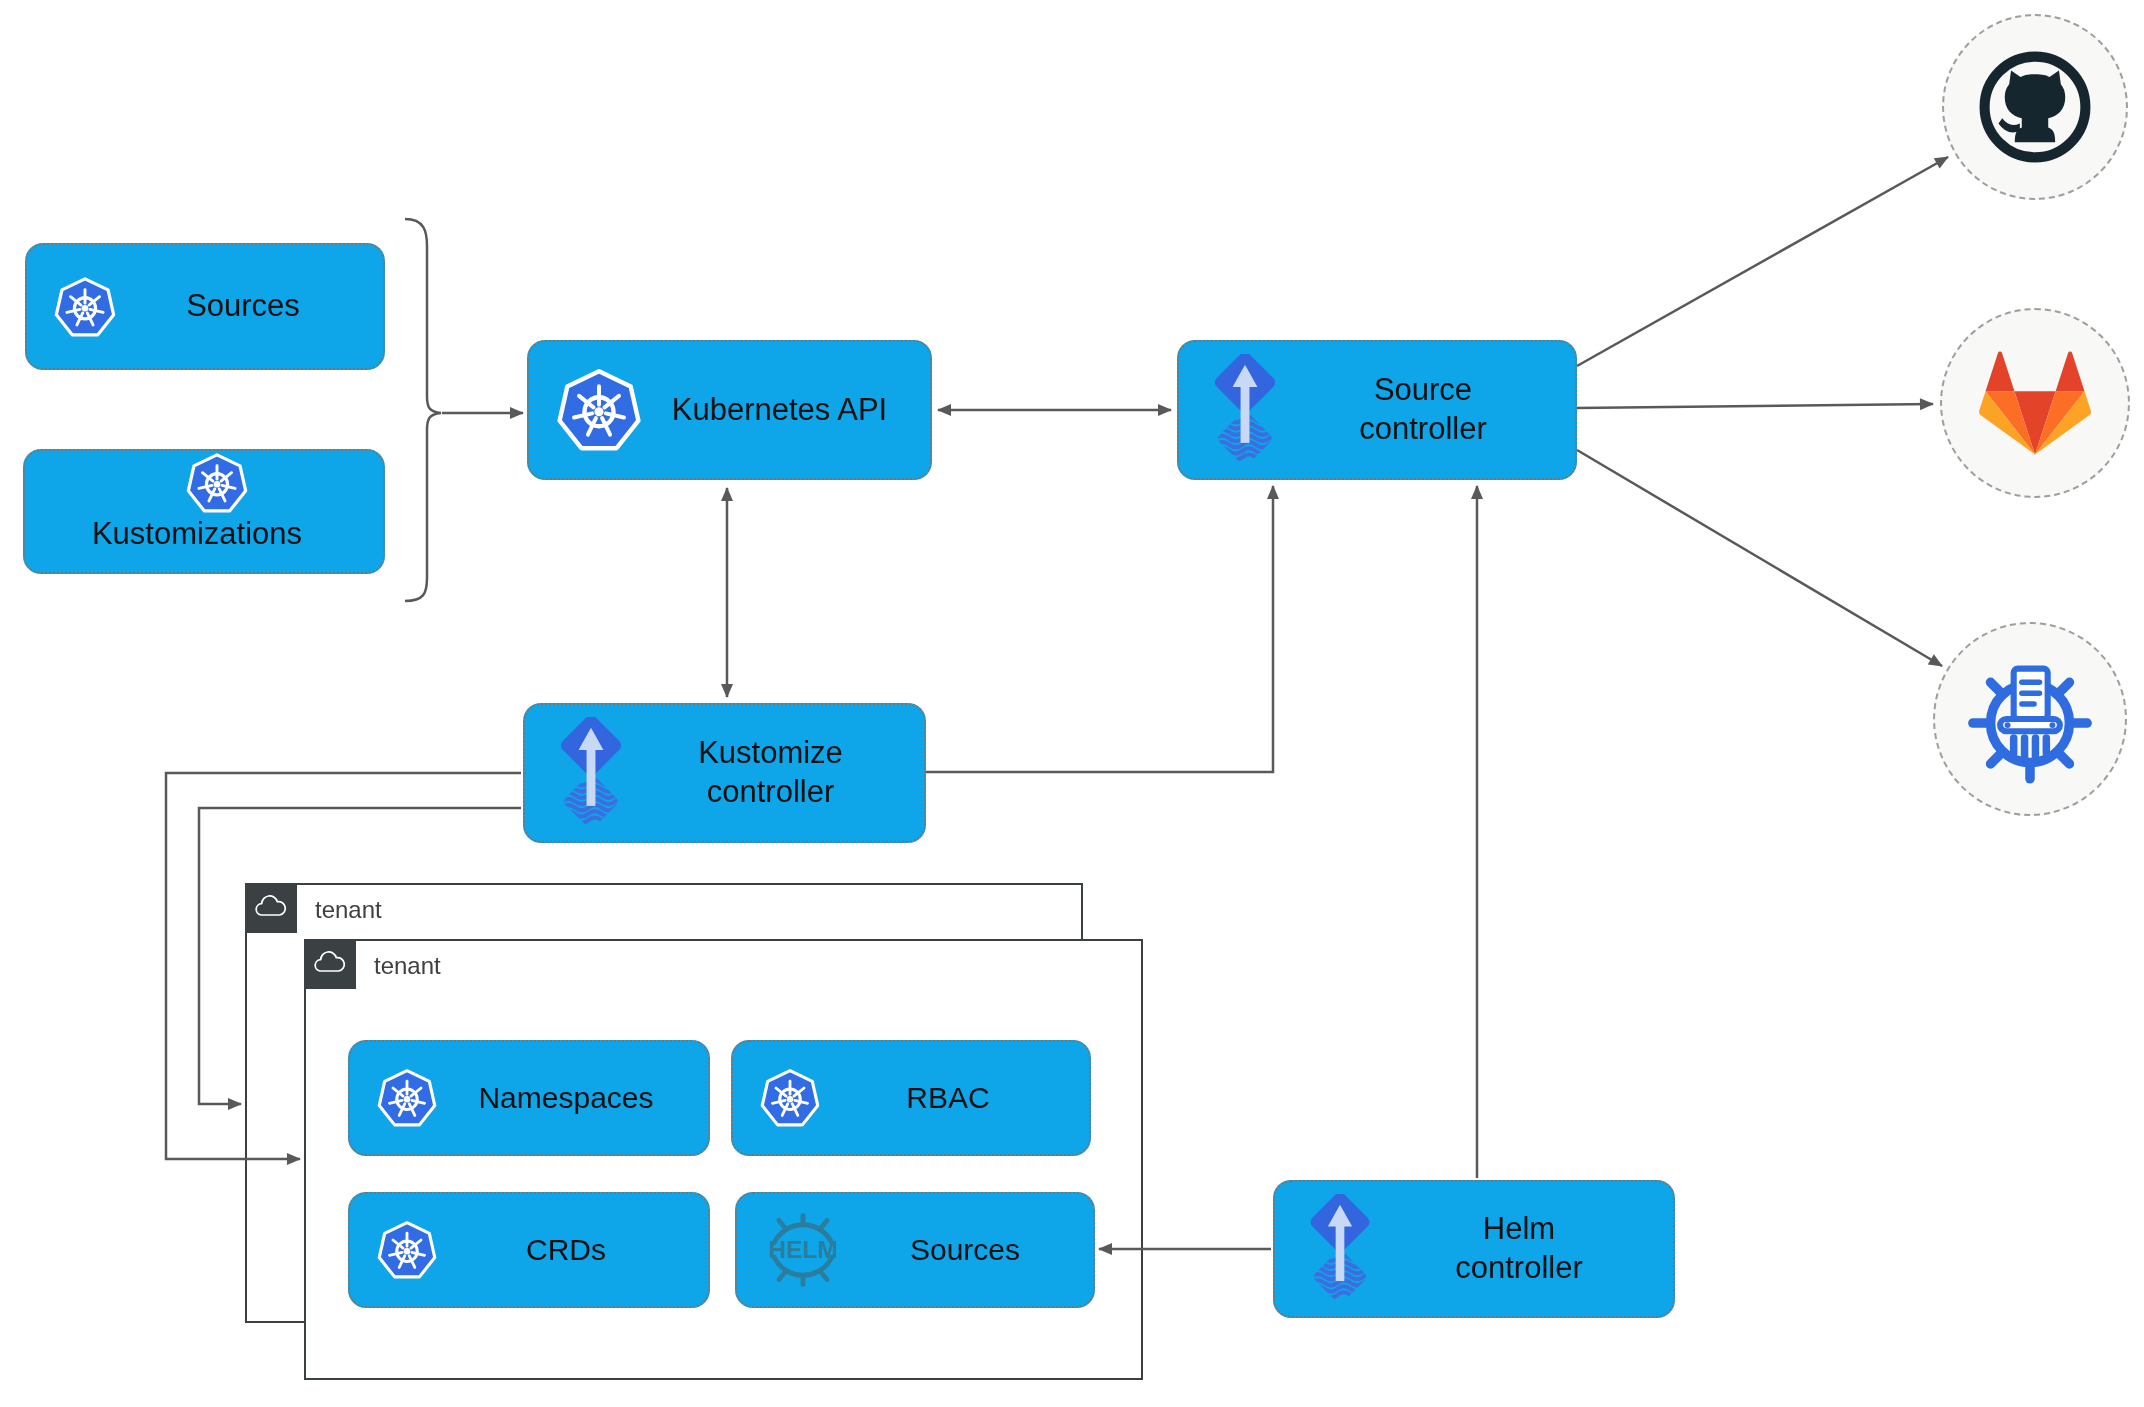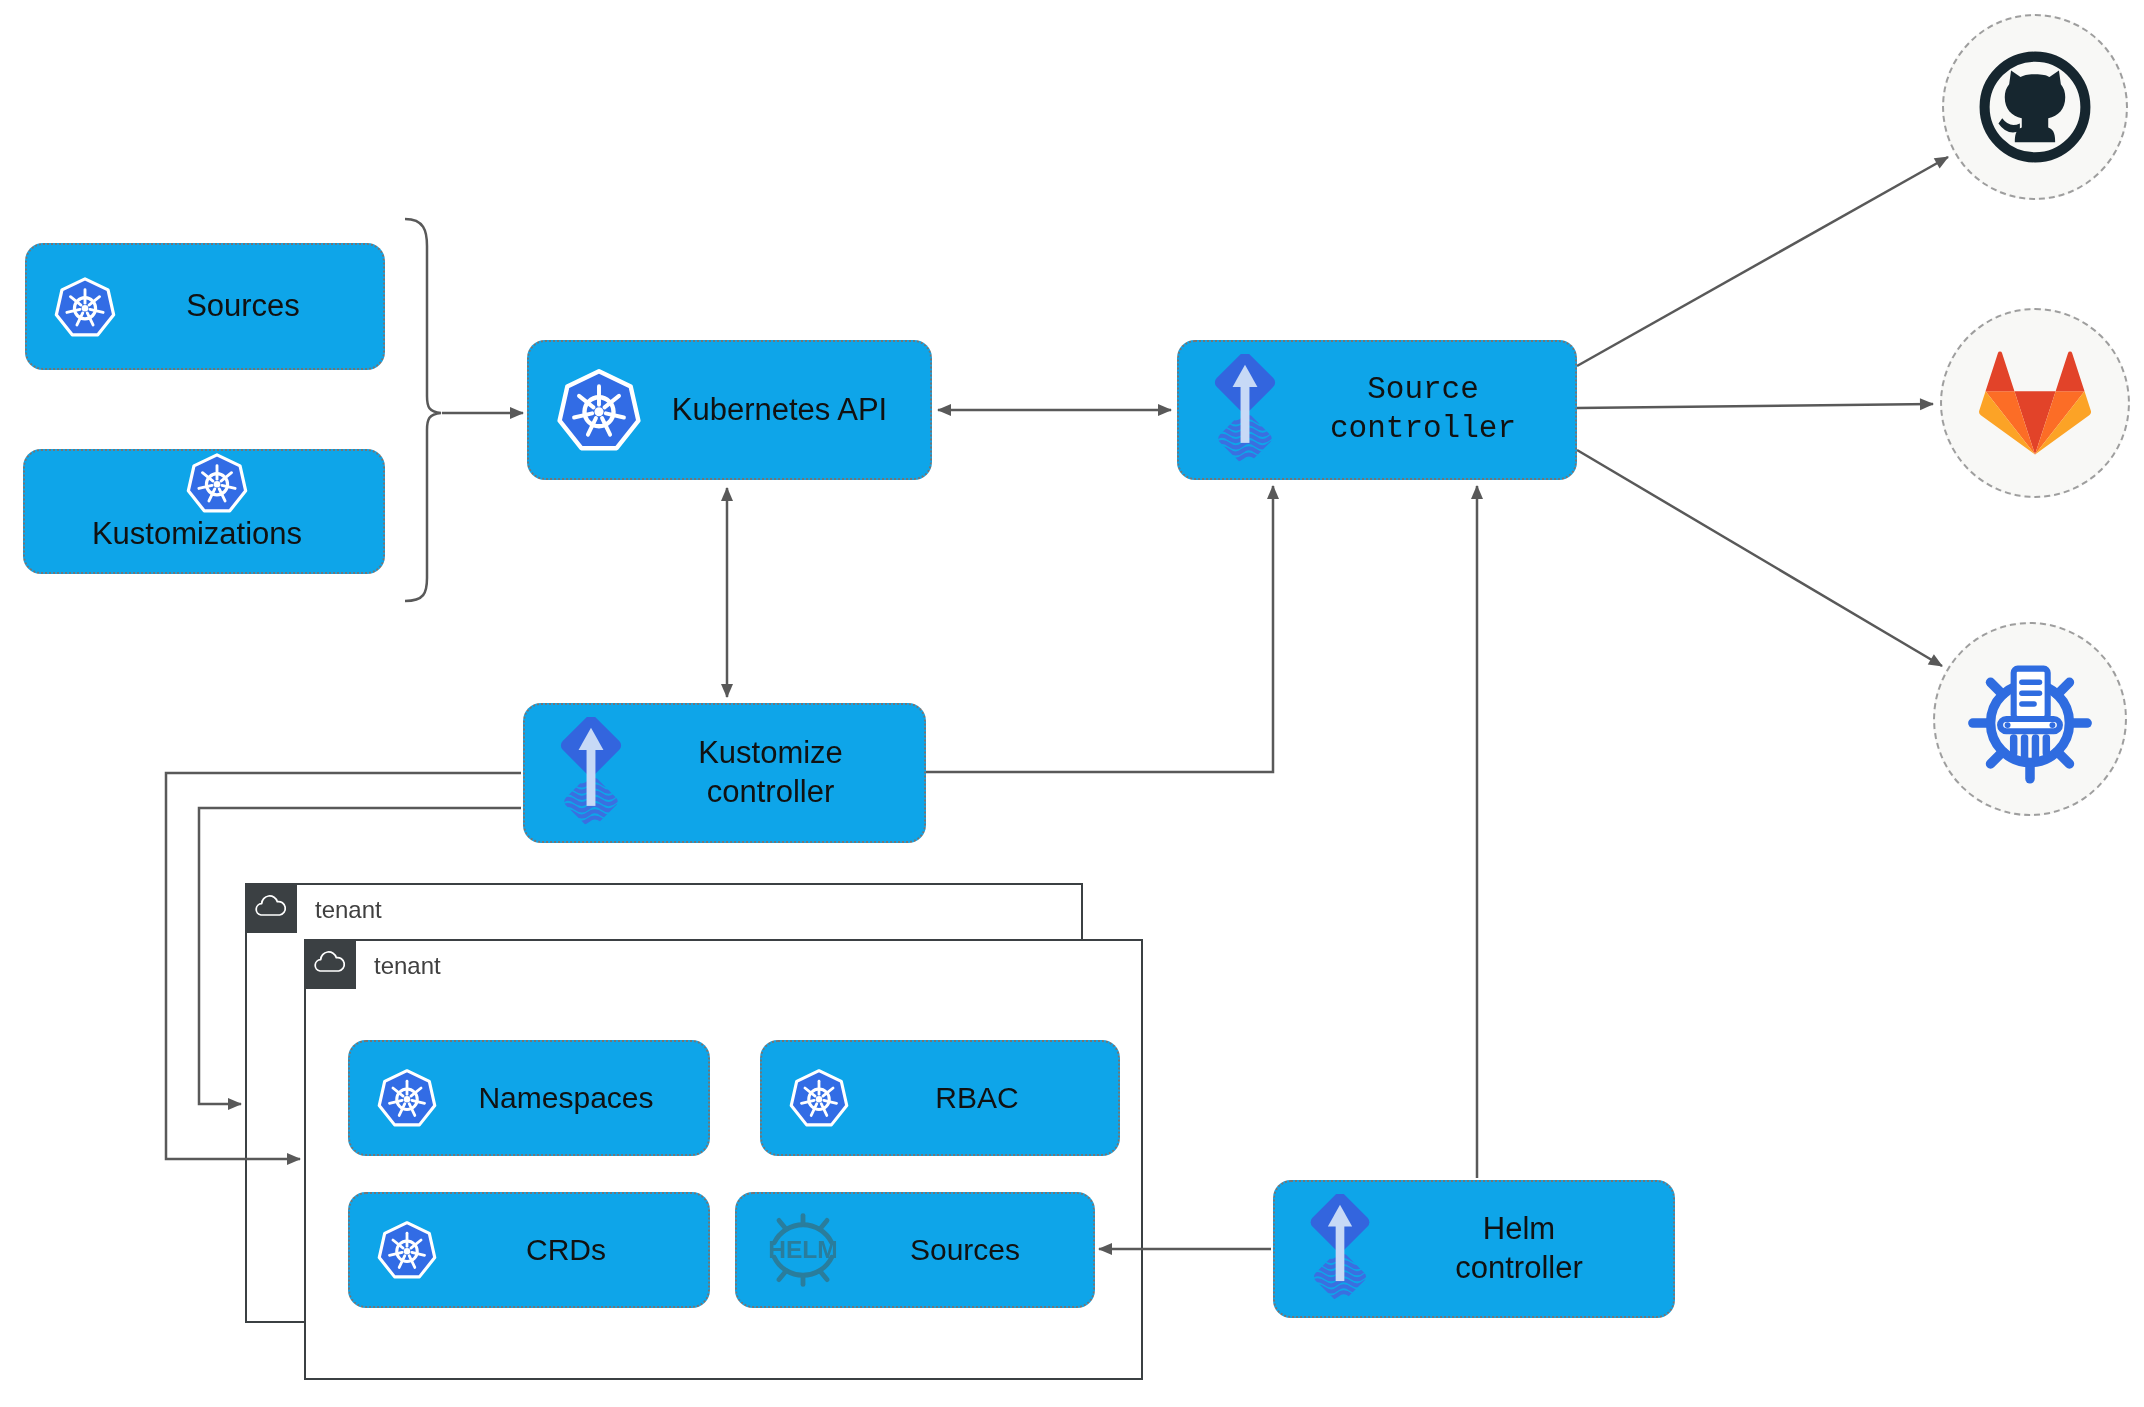--- a/index.html
+++ b/index.html
@@ -197,21 +197,21 @@
     <div class="node-label">Kustomizations</div>
   </div>
 
   <div class="node" style="left:527px;top:340px;width:405px;height:140px;">
     <svg class="node-icon" width="88" height="88">
         <use href="#k8s"></use>
       </svg>
     <div class="node-label">Kubernetes API</div>
   </div>
 
-  <div class="node" style="left:1177px;top:340px;width:400px;height:140px;font-family:Liberation Mono, monospace;">
+  <div class="node" style="left:1177px;top:340px;width:400px;height:140px;">
     <svg class="node-icon" width="80" height="112">
         <use href="#flux"></use>
       </svg>
     <div class="node-label">
       <div>Source</div>
       <div>controller</div>
     </div>
   </div>
 
   <div class="node" style="left:523px;top:703px;width:403px;height:140px;">
@@ -234,21 +234,21 @@
     </div>
   </div>
 
   <div class="node inner-node" style="left:348px;top:1040px;width:362px;height:116px;">
     <svg class="node-icon" width="62" height="62">
         <use href="#k8s"></use>
       </svg>
     <div class="node-label" style="font-size:30px;">Namespaces</div>
   </div>
 
-  <div class="node inner-node" style="left:760px;top:1040px;width:360px;height:116px;">
+  <div class="node inner-node" style="left:731px;top:1040px;width:360px;height:116px;">
     <svg class="node-icon" width="62" height="62">
         <use href="#k8s"></use>
       </svg>
     <div class="node-label" style="font-size:30px;">RBAC</div>
   </div>
 
   <div class="node inner-node" style="left:348px;top:1192px;width:362px;height:116px;">
     <svg class="node-icon" width="62" height="62">
         <use href="#k8s"></use>
       </svg>

